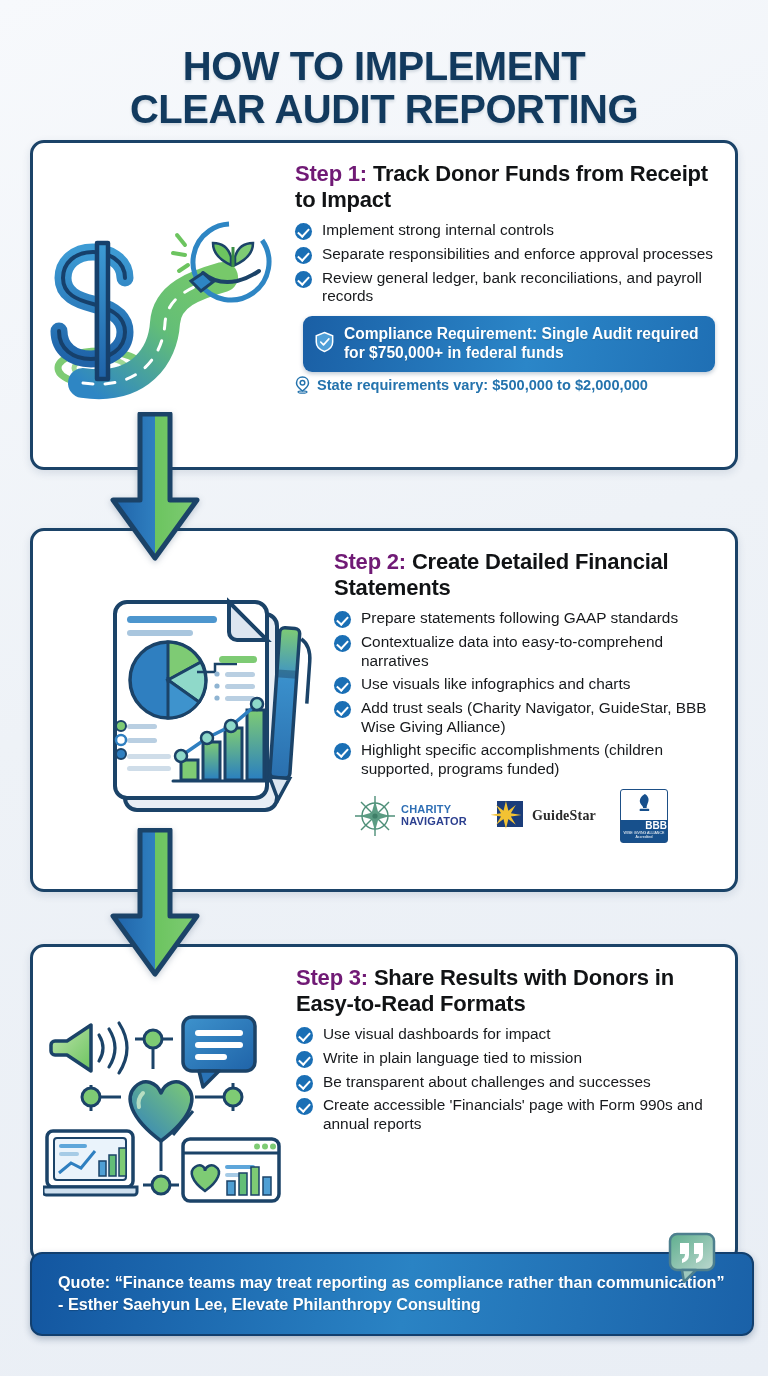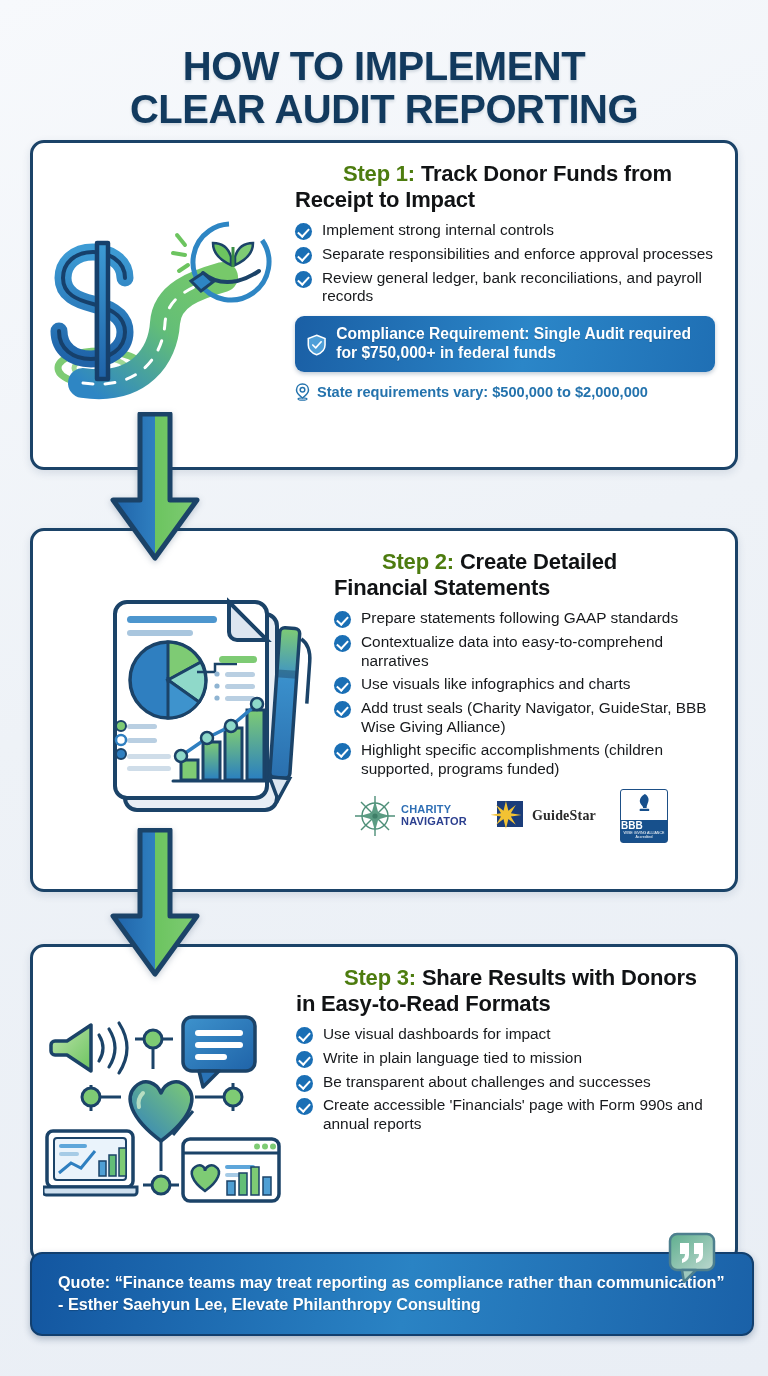--- a/index.html
+++ b/index.html
@@ -63,21 +63,21 @@
   }
 
   .step-head {
     font-size: 22px;
     line-height: 1.17;
     font-weight: 800;
     color: #111315;
     margin-bottom: 9px;
     letter-spacing: -0.2px;
   }
-  .step-num { color: #4d7c0f; margin-left: 48px; }
+  .step-num { color: #701a75; }
 
   
   ul.bullets { list-style: none; }
   ul.bullets li {
     position: relative;
     padding-left: 27px;
     margin-bottom: 5px;
     font-size: 15.4px;
     line-height: 1.21;
     color: #17191c;
@@ -104,33 +104,34 @@
     transform: rotate(43deg);
   }
 
   
   .compliance {
     margin-top: 10px;
     background: linear-gradient(100deg, #1a5fa5 0%, #2b86c8 55%, #1f6fb4 100%);
     border-radius: 9px;
     padding: 9px 6px 10px 12px;
     display: flex;
-    align-items: flex-end;
+    align-items: flex-start;
     gap: 10px;
     box-shadow: 0 2px 4px rgba(20,60,100,0.28);
+    margin-left: 8px;
   }
   .compliance-text {
     color: #ffffff;
     font-weight: 800;
     font-size: 15.6px;
     line-height: 1.19;
     text-shadow: 0 1px 1px rgba(0,0,0,0.16);
   }
   .state-note {
-    margin-top: 11px;
+    margin-top: 4px;
     display: flex;
     align-items: center;
     gap: 7px;
     color: #2473ad;
     font-weight: 700;
     font-size: 14.6px;
   }
 
   
   .seals {
@@ -161,21 +162,21 @@
     border: 1.5px solid #1d4f86;
     border-radius: 3px;
     background: #fff;
     display: flex; flex-direction: column;
     align-items: center; justify-content: flex-start;
     padding-top: 3px;
   }
   .bbb-label {
     background: #17508c; color: #fff;
     font-size: 10px; font-weight: 800;
-    width: 100%; text-align: left; margin-top: 6px;
+    width: 100%; text-align: right; margin-top: 6px;
   }
   .bbb-sub {
     background: #17508c; color: #fff;
     font-size: 3.6px; line-height: 1.25;
     width: 100%; text-align: center;
     padding-bottom: 2px;
   }
 
   
   .arrow {

